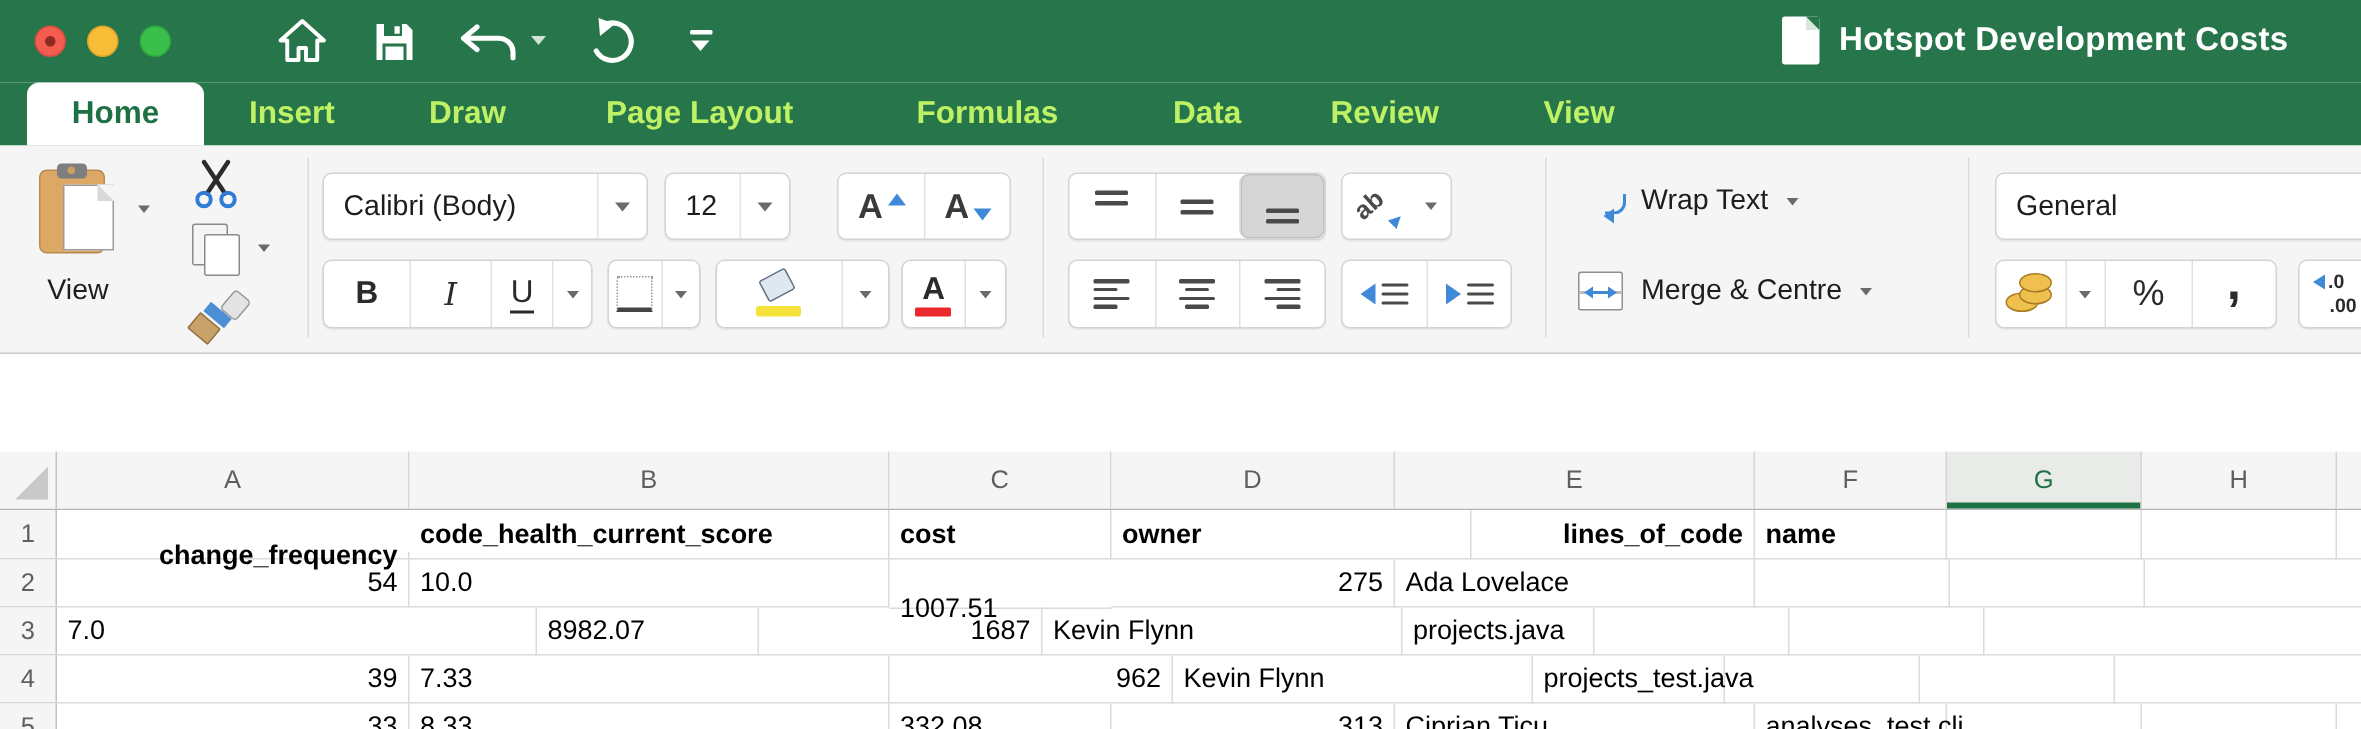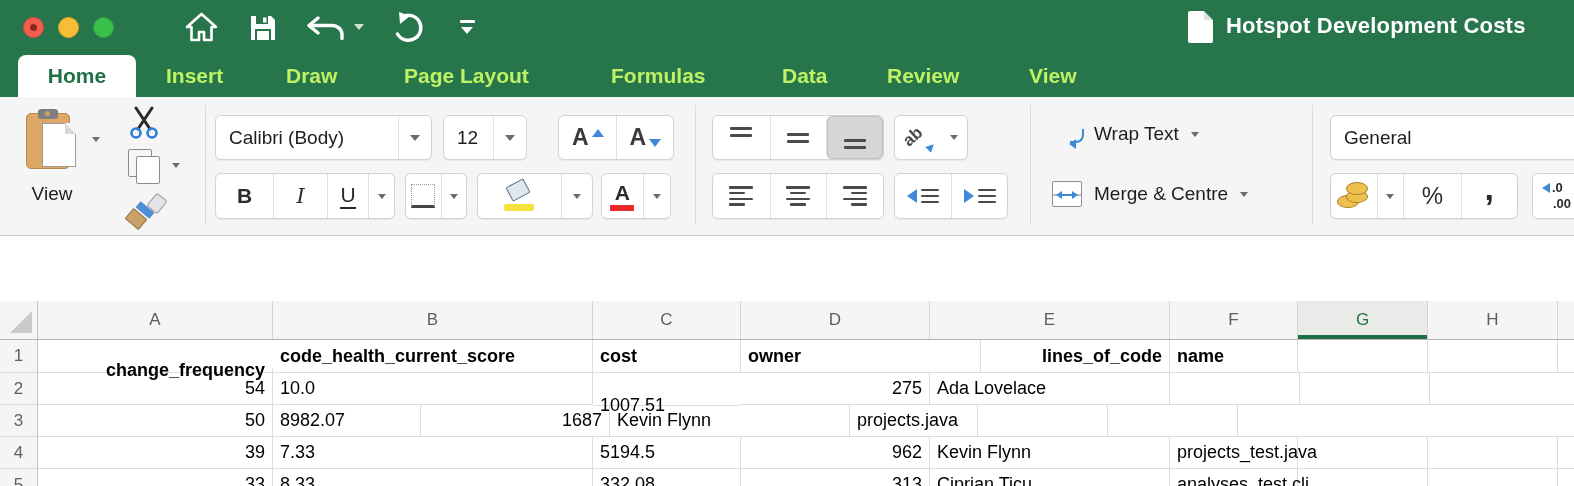--- a/index.html
+++ b/index.html
@@ -459,34 +459,33 @@
         <div class="scell left" style="min-width: 320px; width: 320px;">10.0</div>
         <div class="scell left" style="min-width: 148px; width: 148px; margin-top: 32px;">1007.51</div>
         <div class="scell right" style="min-width: 189px; width: 189px;">275</div>
         <div class="scell left" style="min-width: 240px; width: 240px;">Ada Lovelace</div>
         <div class="scell left" style="min-width: 130px; width: 130px;"></div>
         <div class="scell left" style="min-width: 130px; width: 130px;"></div>
         <div class="scell fill"></div>
       </div>
       <div class="srow">
         <div class="srhead">3</div>
-        <div class="scell right" style="min-width: 235px; width: 235px;">50</div>
+        <div class="scell left" style="min-width: 320px; width: 320px;">7.0</div>
         <div class="scell left" style="min-width: 148px; width: 148px;">8982.07</div>
         <div class="scell right" style="min-width: 189px; width: 189px;">1687</div>
         <div class="scell left" style="min-width: 240px; width: 240px;">Kevin Flynn</div>
         <div class="scell left" style="min-width: 128px; width: 128px;">projects.java</div>
         <div class="scell left" style="min-width: 130px; width: 130px;"></div>
         <div class="scell left" style="min-width: 130px; width: 130px;"></div>
         <div class="scell fill"></div>
       </div>
       <div class="srow">
         <div class="srhead">4</div>
         <div class="scell right" style="min-width: 235px; width: 235px;">39</div>
         <div class="scell left" style="min-width: 320px; width: 320px;">7.33</div>
-        <div class="scell left" style="min-width: 148px; width: 148px;">5194.5</div>
         <div class="scell right" style="min-width: 189px; width: 189px;">962</div>
         <div class="scell left" style="min-width: 240px; width: 240px;">Kevin Flynn</div>
         <div class="scell left" style="min-width: 128px; width: 128px;">projects_test.java</div>
         <div class="scell left" style="min-width: 130px; width: 130px;"></div>
         <div class="scell left" style="min-width: 130px; width: 130px;"></div>
         <div class="scell fill"></div>
       </div>
       <div class="srow">
         <div class="srhead">5</div>
         <div class="scell right" style="min-width: 235px; width: 235px;">33</div>

